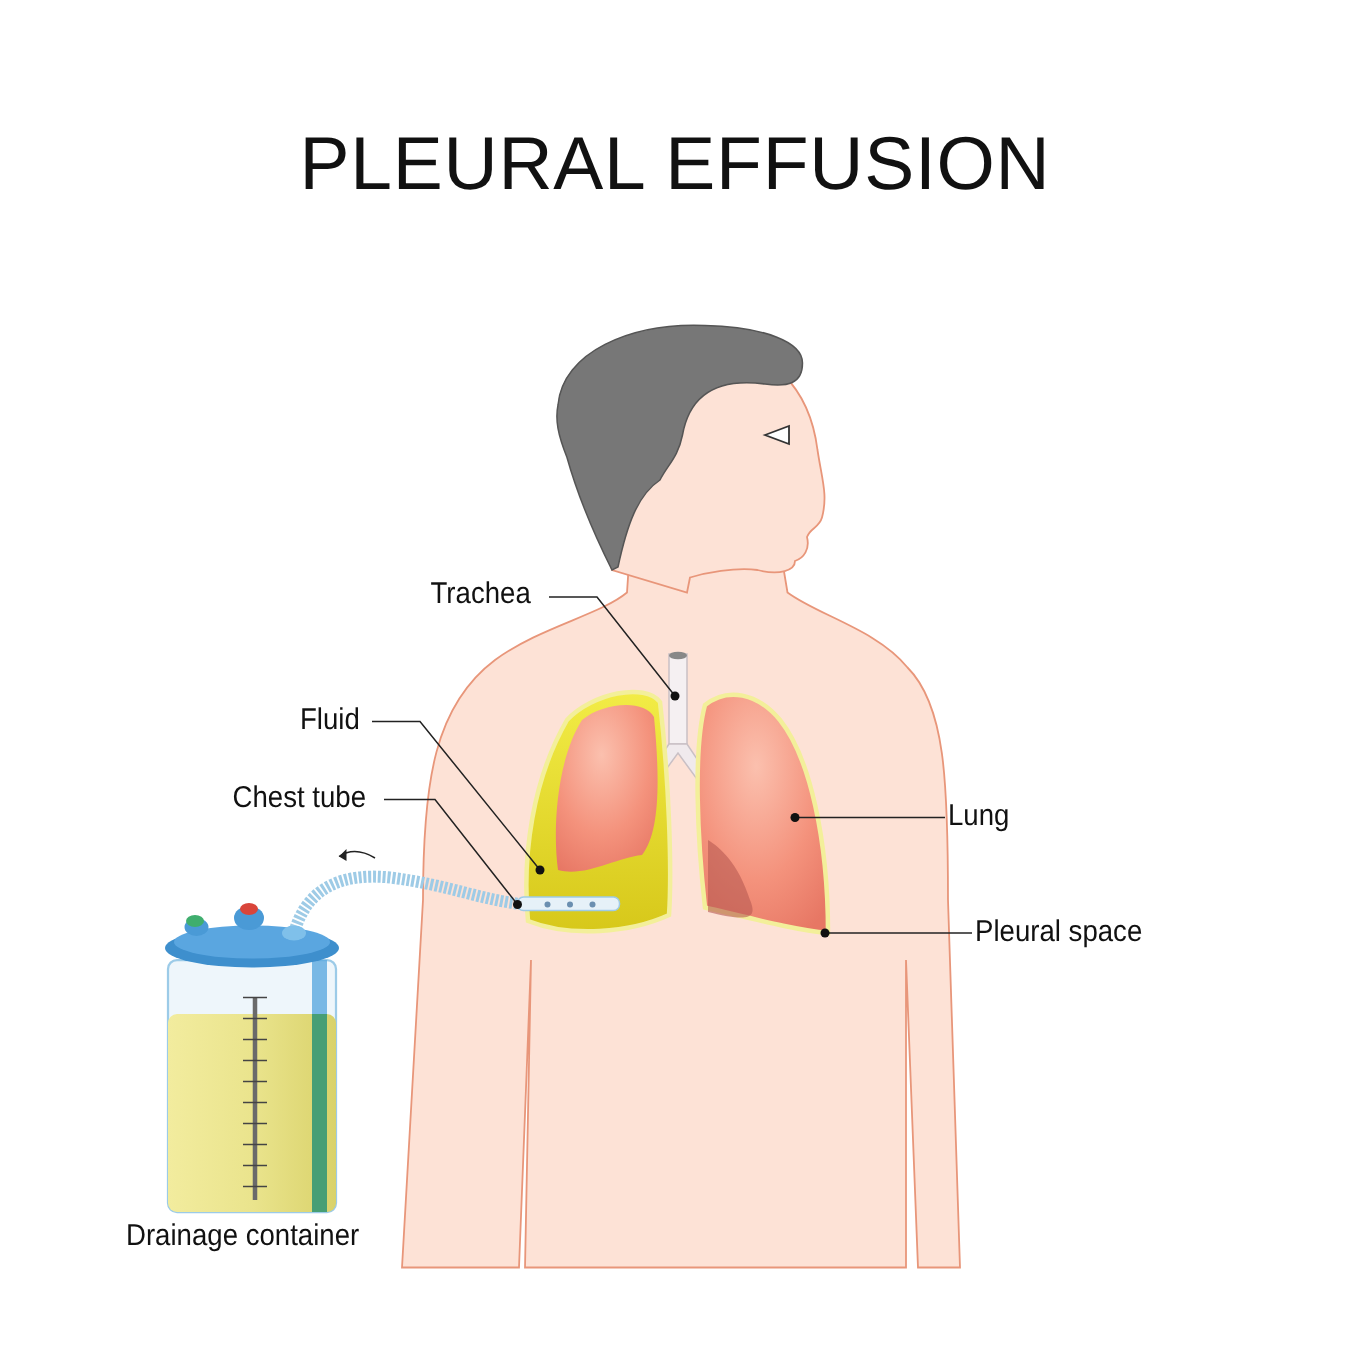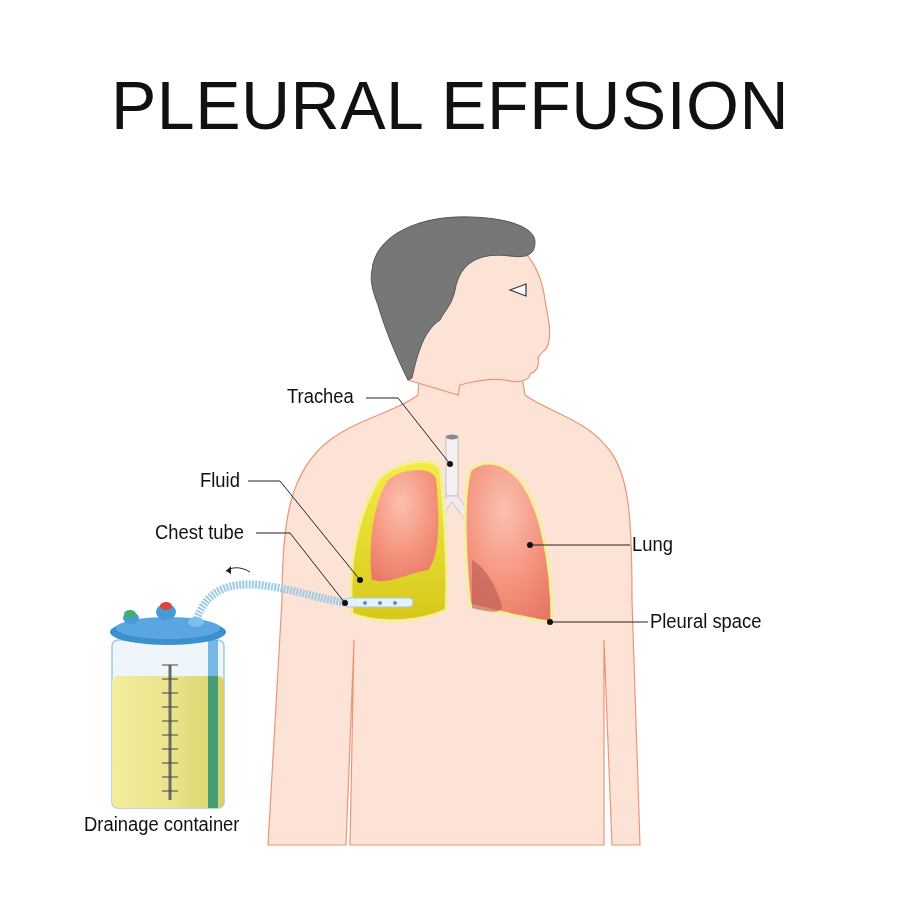--- a/index.html
+++ b/index.html
@@ -1,17 +1,17 @@
 <!DOCTYPE html>
 <html><head>
 <meta charset="utf-8">
 <style>
   html,body{margin:0;padding:0;background:#ffffff;}
   body{width:900px;height:900px;position:relative;overflow:hidden;font-family:"Liberation Sans",sans-serif;}
-  .title{position:absolute;left:0;top:66px;width:900px;text-align:center;font-size:68px;color:#111;letter-spacing:0.5px;font-family:"Liberation Sans",sans-serif;}
+  .title{position:absolute;left:0;top:80px;width:900px;text-align:center;font-size:50px;color:#111;letter-spacing:0.5px;font-family:"Liberation Sans",sans-serif;}
   svg.fig{position:absolute;left:0;top:0;}
   .lbl{position:absolute;font-size:20px;color:#111;font-family:"Liberation Sans",sans-serif;white-space:nowrap;transform:scaleX(0.92);transform-origin:left center;}
 </style>
 </head>
 <body>
 
 <div class="title">PLEURAL EFFUSION</div>
 
 <svg class="fig" width="900" height="900" viewBox="0 0 900 900">
   <defs>

